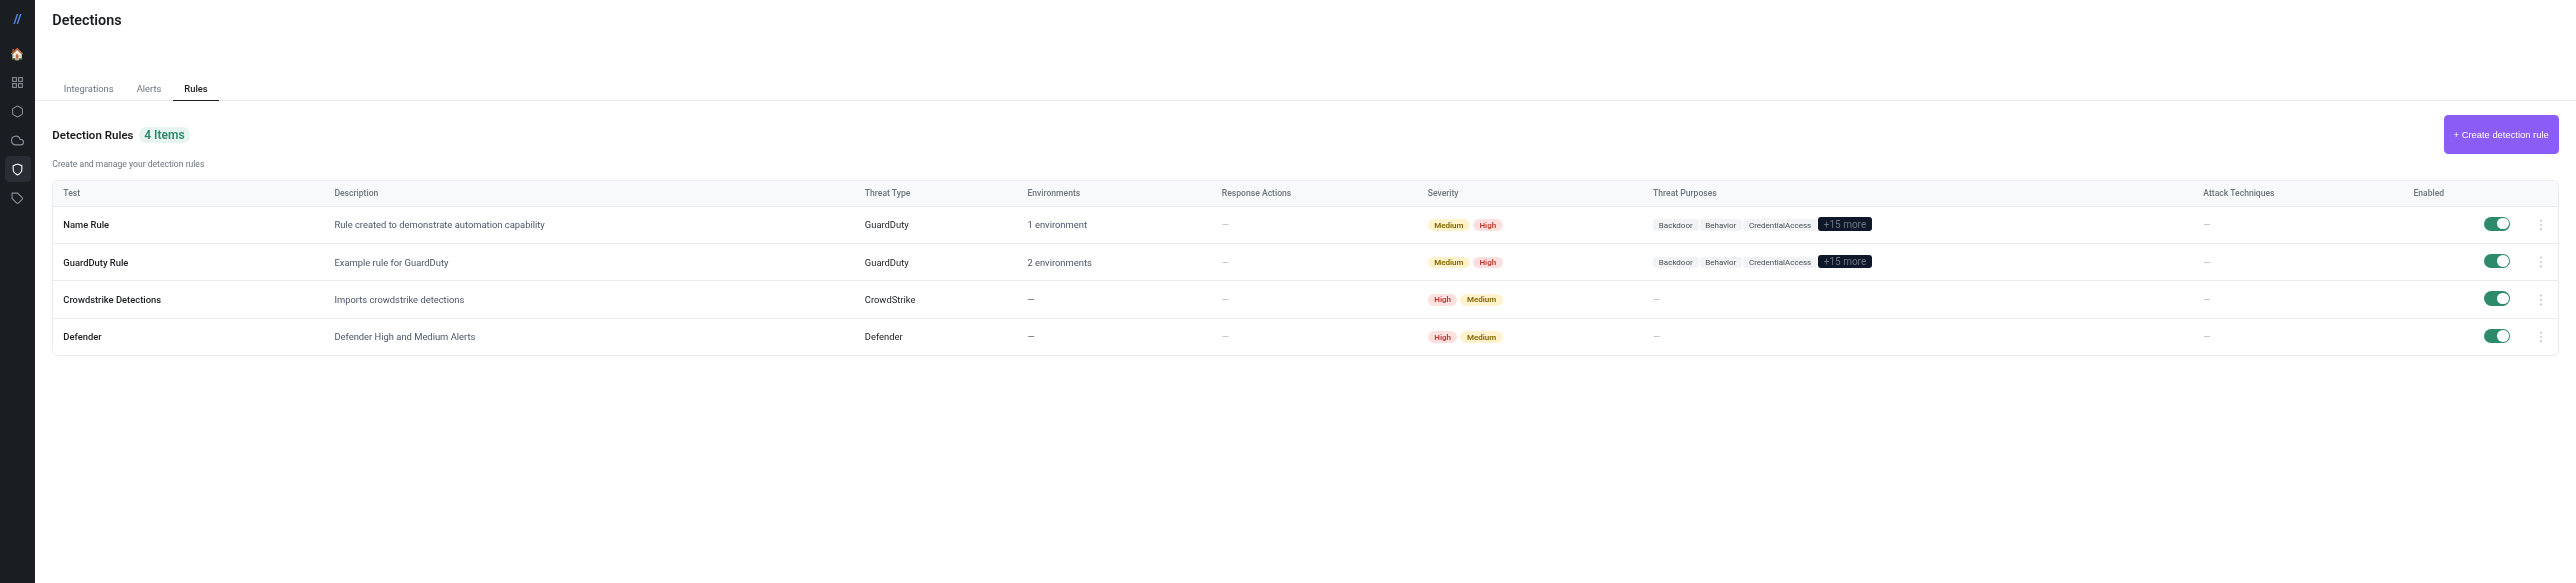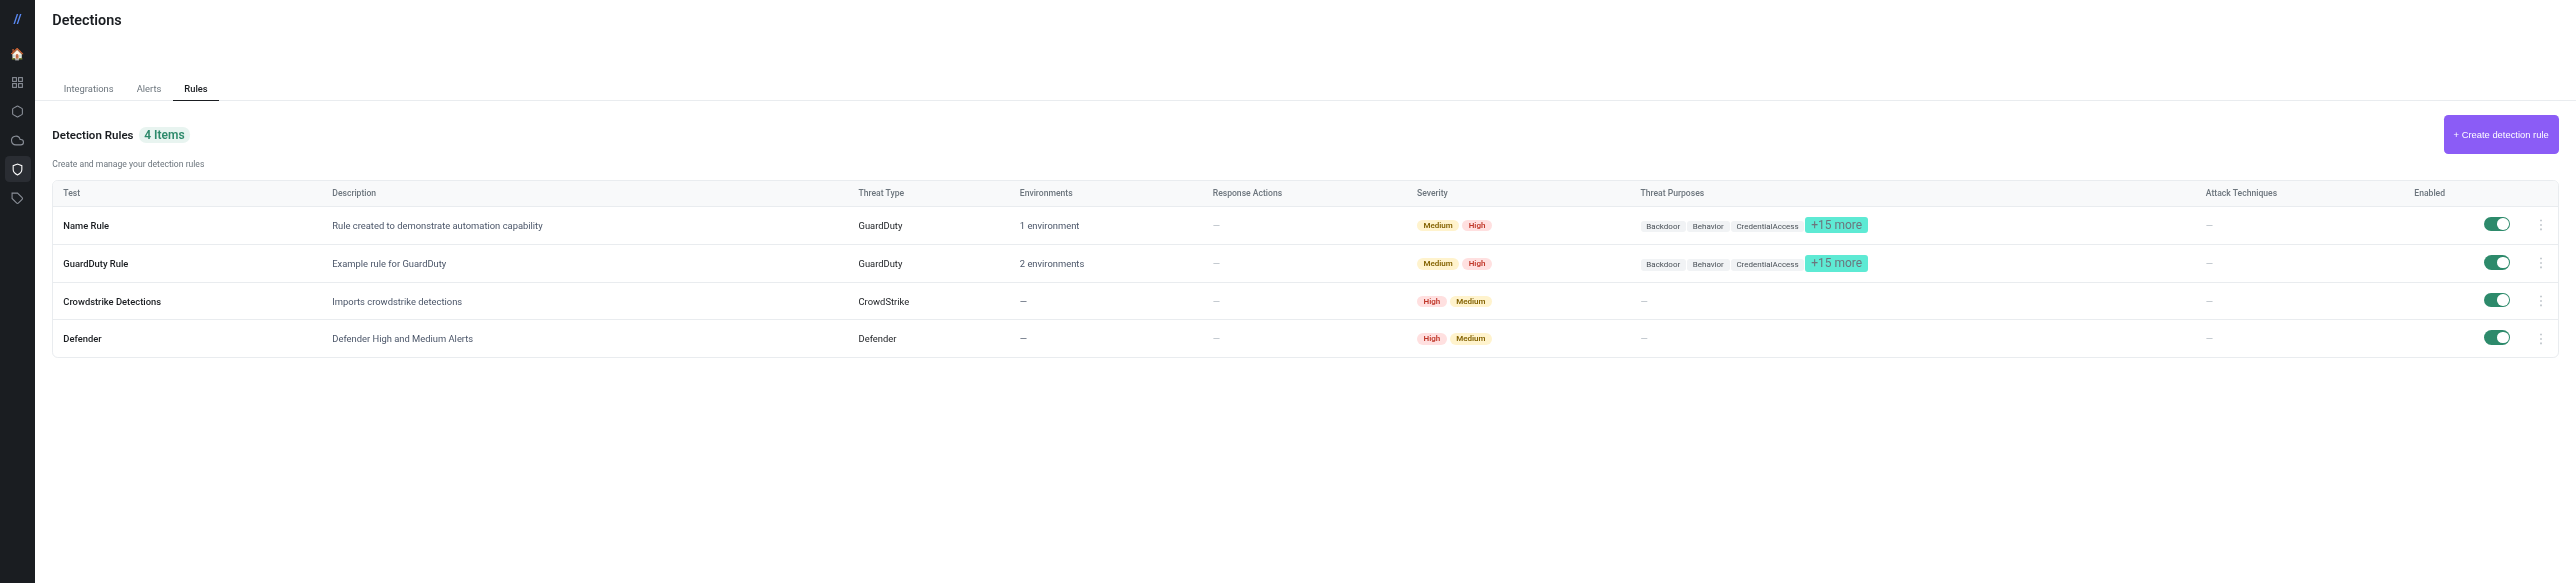--- a/index.html
+++ b/index.html
@@ -206,25 +206,25 @@
       background: #f1f3f5;
       color: #495057;
       padding: 1.4px 5.8px;
       border-radius: 2.9px;
       font-size: 8px;
       margin-right: 1px;
       margin-bottom: 1.4px;
     }
     .tag-more {
       display: inline-block;
-      background: #5eead4;
+      background: #0f172a;
       color: #6c757d;
       padding: 1.4px 5.8px;
       border-radius: 2.9px;
-      font-size: 12px;
+      font-size: 10px;
     }
 
     
     .toggle {
       position: relative;
       display: inline-block;
       width: 26px;
       height: 14.4px;
     }
     .toggle-slider {

